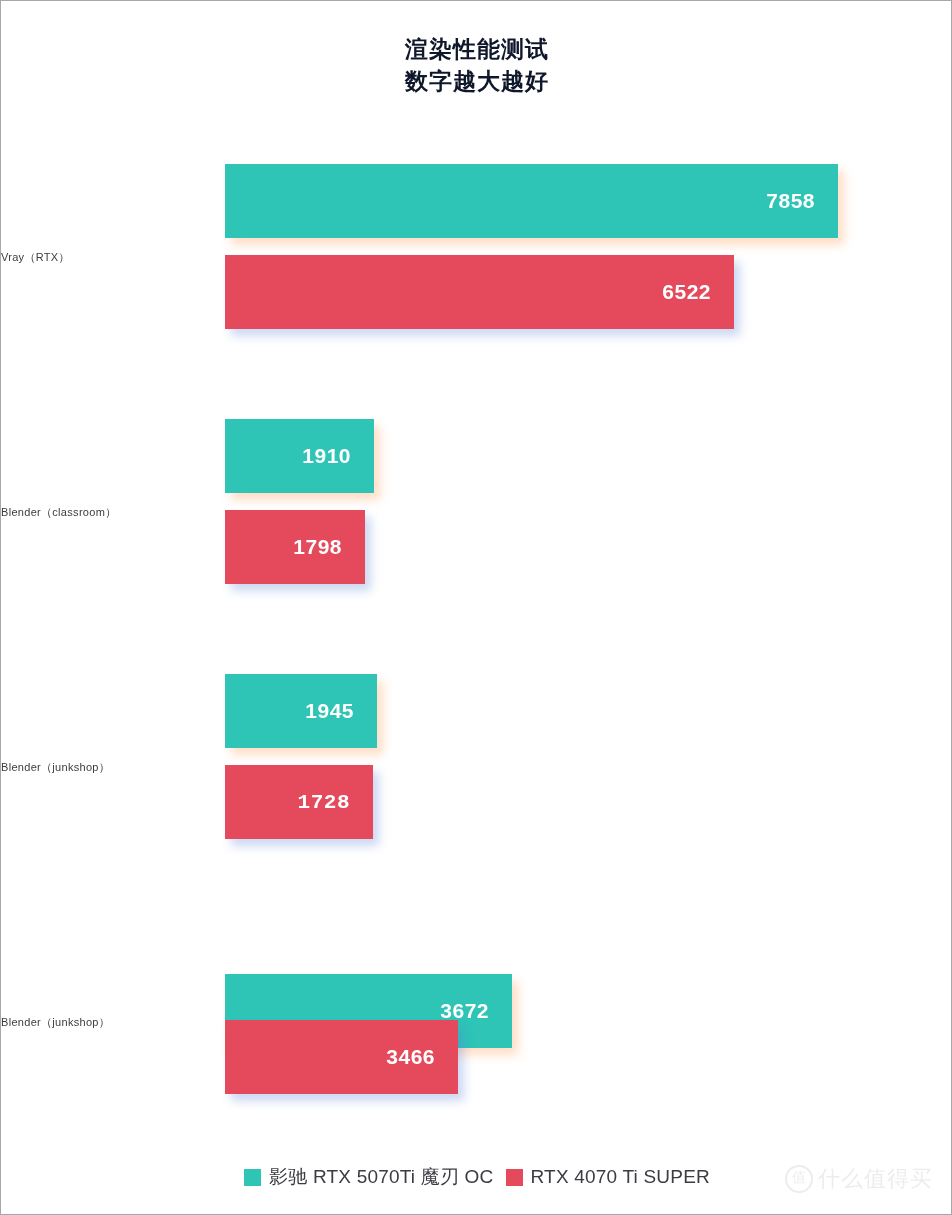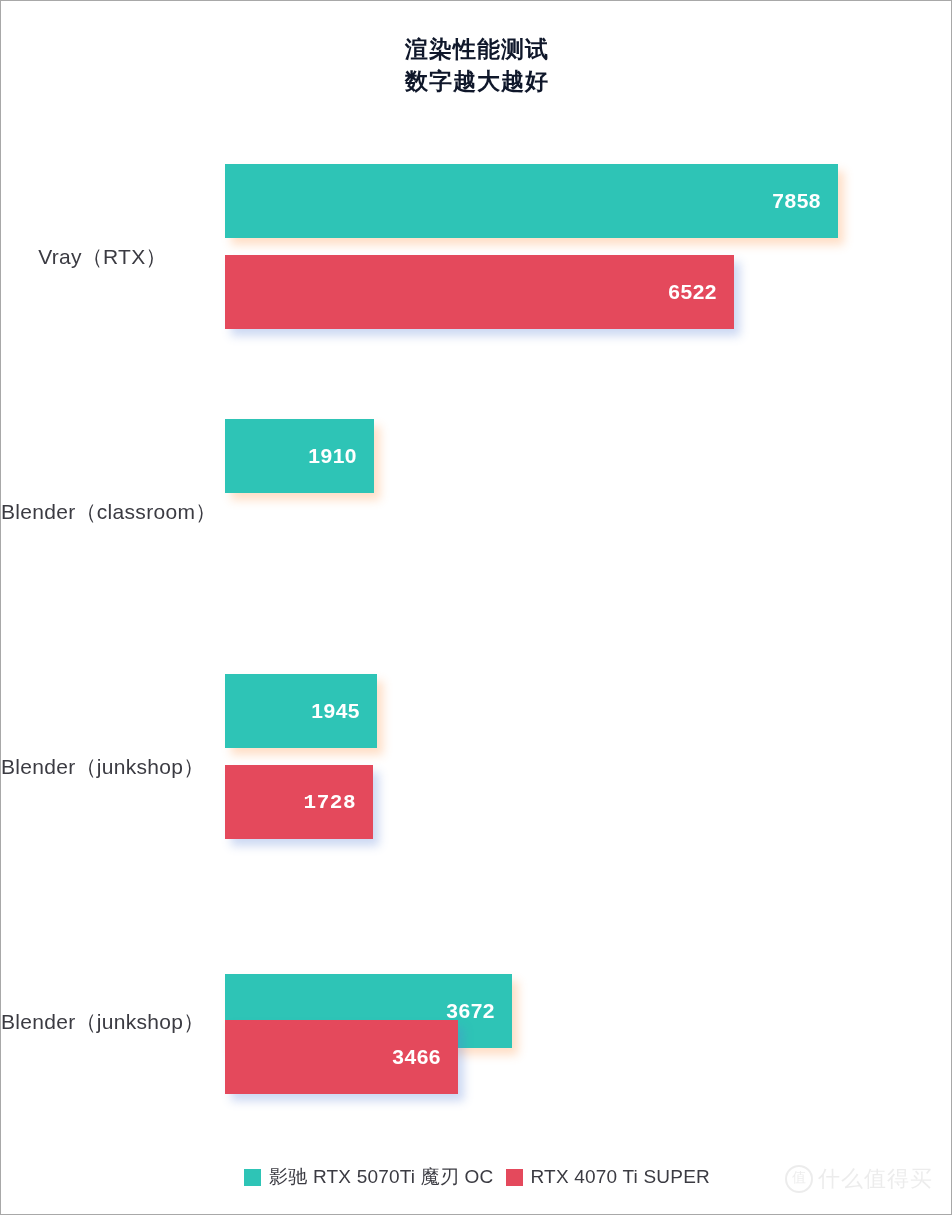--- a/index.html
+++ b/index.html
@@ -51,22 +51,22 @@
     left: 0;
     width: 952px;
     height: 255px;
   }
   .cat-label {
     position: absolute;
     left: 0;
     width: 203px;
     top: 50%;
     transform: translateY(-50%);
-    text-align: center;
-    font-size: 21px;
+    text-align: left;
+    font-size: 11px;
     color: #3b3b42;
     letter-spacing: 0.3px;
     white-space: nowrap;
   }
   .bars {
     position: absolute;
     left: 224px;
     top: 0;
     right: 0;
     height: 100%;
@@ -76,21 +76,21 @@
     height: 74px;
     box-sizing: border-box;
     display: flex;
     align-items: center;
     justify-content: flex-end;
   }
   .bar .val {
     font-size: 21px;
     font-weight: bold;
     color: #ffffff;
-    padding-right: 17px;
+    padding-right: 23px;
     letter-spacing: 0.5px;
     white-space: nowrap;
   }
   .bar.teal {
     top: 35px;
     background: #2ec4b6;
     box-shadow: 6px 7px 9px rgba(255, 150, 70, 0.30);
   }
   .bar.red {
     top: 126px;
@@ -180,20 +180,23 @@
         </div>
       </div>
     </div>
 
     <div class="group" style="top:255px;">
       <div class="cat-label">Blender（classroom）</div>
       <div class="bars">
         <div class="bar teal" style="width:149px;">
           <span class="val">1910</span>
         </div>
+        <div class="bar red" style="width:140px;">
+          <span class="val">1798</span>
+        </div>
       </div>
     </div>
 
     <div class="group" style="top:510px;">
       <div class="cat-label">Blender（junkshop）</div>
       <div class="bars">
         <div class="bar teal" style="width:152px;">
           <span class="val">1945</span>
         </div>
         <div class="bar red" style="width:148px;font-family:Liberation Mono, monospace;">

